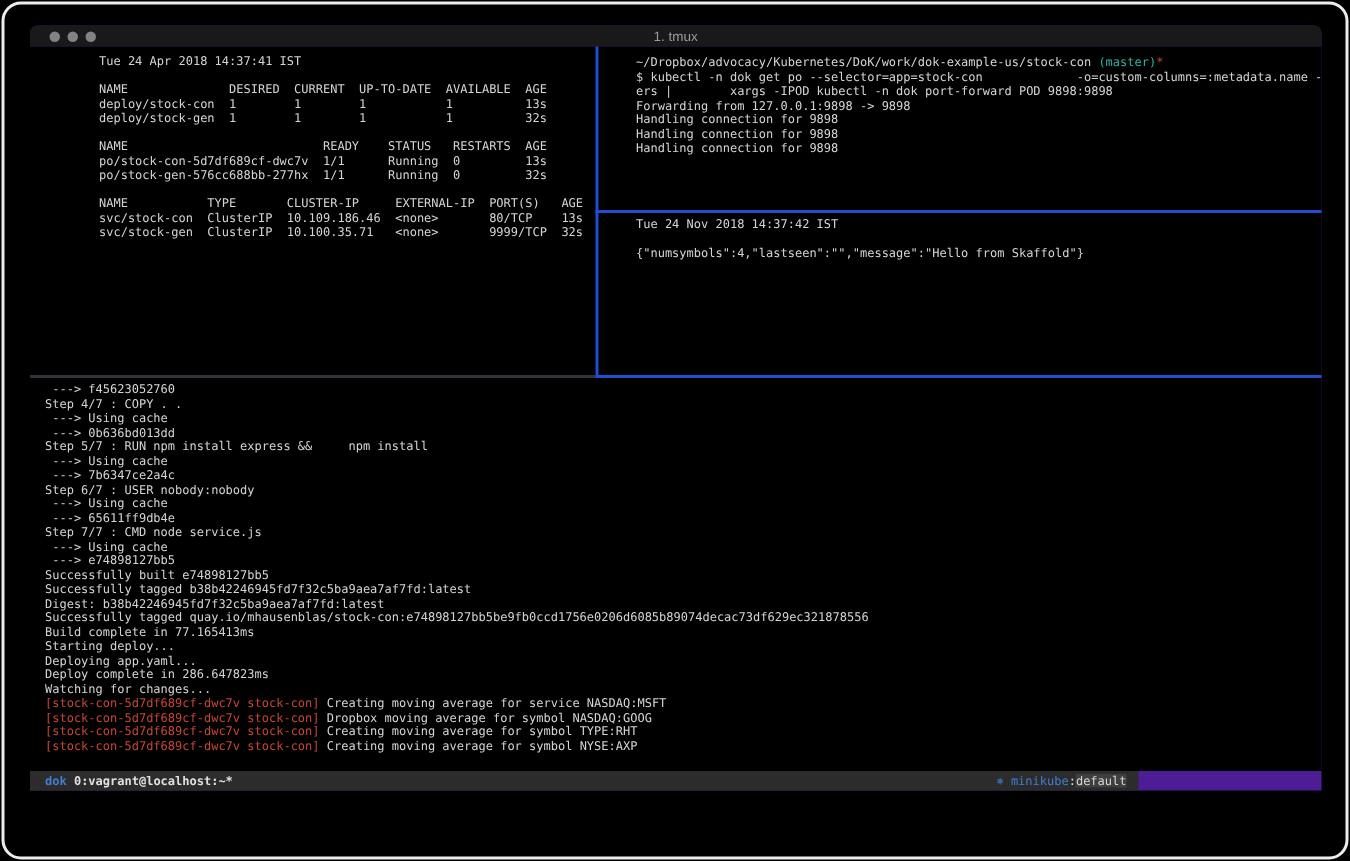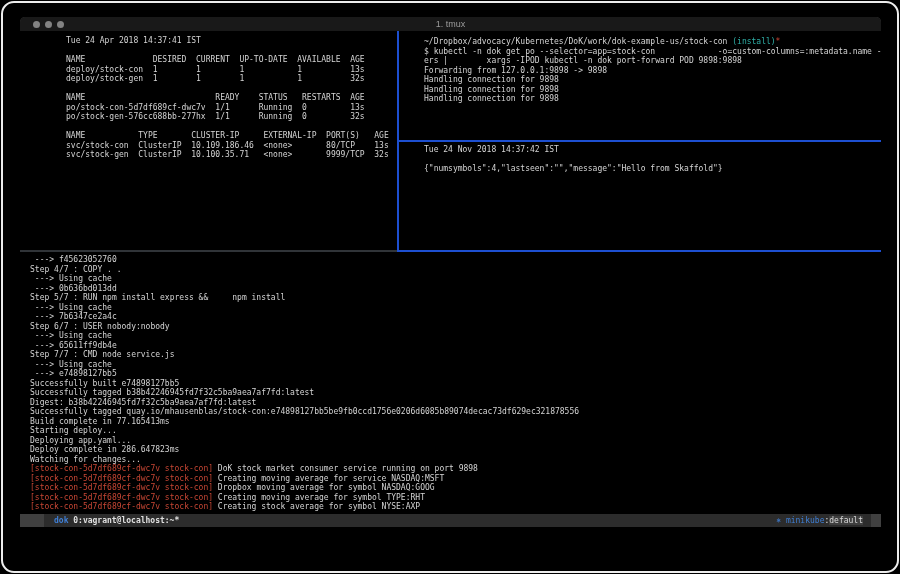--- a/index.html
+++ b/index.html
@@ -11,21 +11,21 @@
     overflow:hidden;
   }
   .frame{
     position:absolute;inset:1px;
     border:2px solid #ededed;
     border-radius:13px;
     pointer-events:none;
   }
   .window{
     position:absolute;left:20px;top:17px;width:861px;height:510px;
-    background:#404040;
+    background:#4c1d95;
     border-radius:5px 5px 0 0;
   }
   .titlebar{
     position:absolute;left:0;top:0;width:861px;height:14px;
     background:#191919;
     border-radius:5px 5px 0 0;
   }
   .dot{
     position:absolute;top:4px;width:7px;height:7px;border-radius:50%;
     background:#828282;
@@ -58,26 +58,25 @@
   .pane-bottom .content{position:absolute;left:10px;top:3px;}
   .divider{position:absolute;}
   .div-v{left:377px;top:0;width:2px;height:221px;background:#1d4fd0;}
   .div-h-right-top{left:377px;top:109px;width:484px;height:2px;background:#1d4fd0;}
   .div-h-bottom-left{left:0;top:219px;width:377px;height:2px;background:#303438;}
   .div-h-bottom-right{left:377px;top:219px;width:484px;height:2px;background:#1d4fd0;}
   .git-branch{color:#2fb0a8;}
   .git-dirty{color:#d14836;}
   .log-prefix{color:#c74634;}
   .statusbar{
-    position:absolute;left:0;top:497px;width:827px;height:13px;
+    position:absolute;left:0;top:497px;width:739px;height:13px;
     background:#2c2c2c;
     font-size:8px;line-height:13px;
     font-family:"DejaVu Sans Mono", monospace;
     color:#e0e0e0;
-    margin-left:24px;
   }
   .status-left{position:absolute;left:10px;top:0;white-space:pre;font-weight:bold;}
   .status-right{position:absolute;right:8px;top:0;white-space:pre;}
   .session-name{color:#3f7fd6;}
   .kube-blue{color:#3f7fd6;}
   .kube-ns{color:#d8d8d8;background:#3f3f3f;}
 </style>
 </head>
 <body>
 
@@ -103,21 +102,21 @@
 po/stock-con-5d7df689cf-dwc7v  1/1      Running  0         13s
 po/stock-gen-576cc688bb-277hx  1/1      Running  0         32s
 
 NAME           TYPE       CLUSTER-IP     EXTERNAL-IP  PORT(S)   AGE
 svc/stock-con  ClusterIP  10.109.186.46  &lt;none&gt;       80/TCP    13s
 svc/stock-gen  ClusterIP  10.100.35.71   &lt;none&gt;       9999/TCP  32s</pre>
     </div>
 
     <div class="pane pane-top-right">
       <div class="content">
-        <div class="preline"><span>~/Dropbox/advocacy/Kubernetes/DoK/work/dok-example-us/stock-con </span><span class="git-branch">(install)</span><span class="git-dirty">*</span></div>
+        <div class="preline"><span>~/Dropbox/advocacy/Kubernetes/DoK/work/dok-example-us/stock-con </span><span class="git-branch">(master)</span><span class="git-dirty">*</span></div>
         <pre>$ kubectl -n dok get po --selector=app=stock-con             -o=custom-columns=:metadata.name --no-head
 ers |        xargs -IPOD kubectl -n dok port-forward POD 9898:9898
 Forwarding from 127.0.0.1:9898 -&gt; 9898
 Handling connection for 9898
 Handling connection for 9898
 Handling connection for 9898</pre>
       </div>
     </div>
 
     <div class="pane pane-mid-right">
@@ -143,25 +142,24 @@
  ---&gt; e74898127bb5
 Successfully built e74898127bb5
 Successfully tagged b38b42246945fd7f32c5ba9aea7af7fd:latest
 Digest: b38b42246945fd7f32c5ba9aea7af7fd:latest
 Successfully tagged quay.io/mhausenblas/stock-con:e74898127bb5be9fb0ccd1756e0206d6085b89074decac73df629ec321878556
 Build complete in 77.165413ms
 Starting deploy...
 Deploying app.yaml...
 Deploy complete in 286.647823ms
 Watching for changes...</pre>
-        <div class="preline"><span class="log-prefix">[stock-con-5d7df689cf-dwc7v stock-con]</span><span> DoK stock market consumer service running on port 9898</span></div>
         <div class="preline"><span class="log-prefix">[stock-con-5d7df689cf-dwc7v stock-con]</span><span> Creating moving average for service NASDAQ:MSFT</span></div>
         <div class="preline"><span class="log-prefix">[stock-con-5d7df689cf-dwc7v stock-con]</span><span> Dropbox moving average for symbol NASDAQ:GOOG</span></div>
         <div class="preline"><span class="log-prefix">[stock-con-5d7df689cf-dwc7v stock-con]</span><span> Creating moving average for symbol TYPE:RHT</span></div>
-        <div class="preline"><span class="log-prefix">[stock-con-5d7df689cf-dwc7v stock-con]</span><span> Creating stock average for symbol NYSE:AXP</span></div>
+        <div class="preline"><span class="log-prefix">[stock-con-5d7df689cf-dwc7v stock-con]</span><span> Creating moving average for symbol NYSE:AXP</span></div>
       </div>
     </div>
 
     <div class="divider div-v"></div>
     <div class="divider div-h-right-top"></div>
     <div class="divider div-h-bottom-left"></div>
     <div class="divider div-h-bottom-right"></div>
 
   </div>
 

